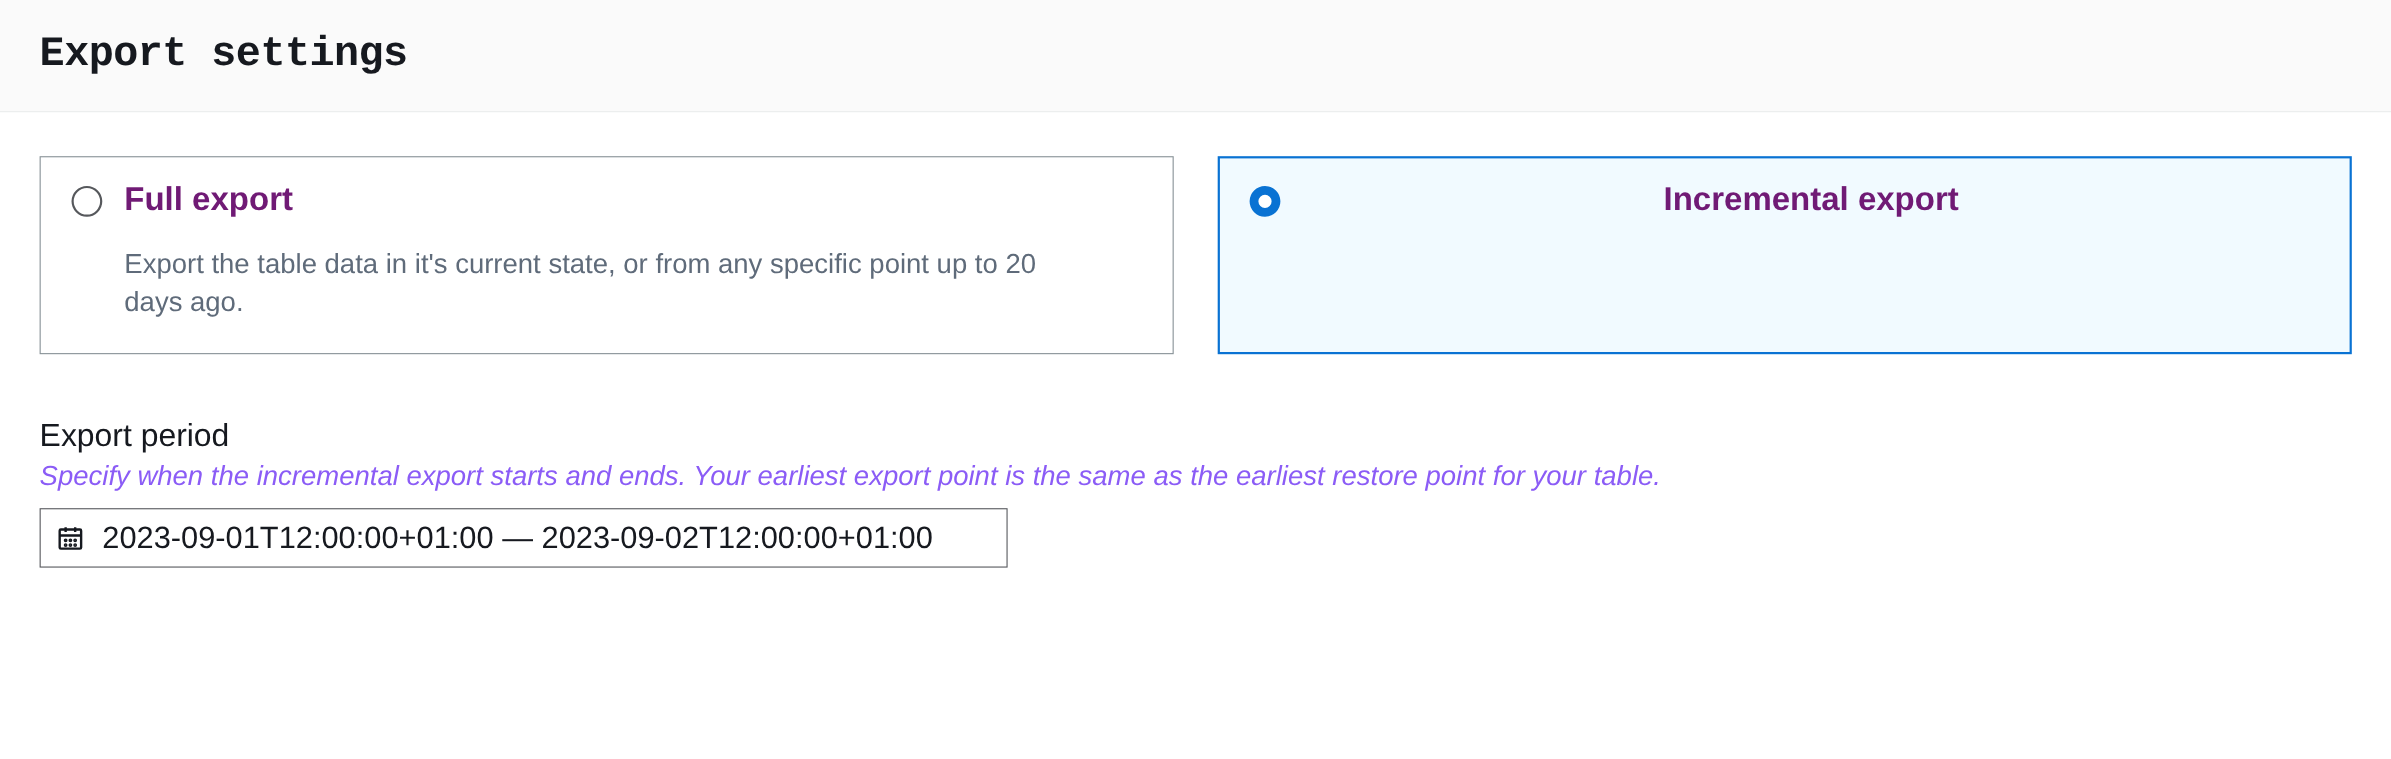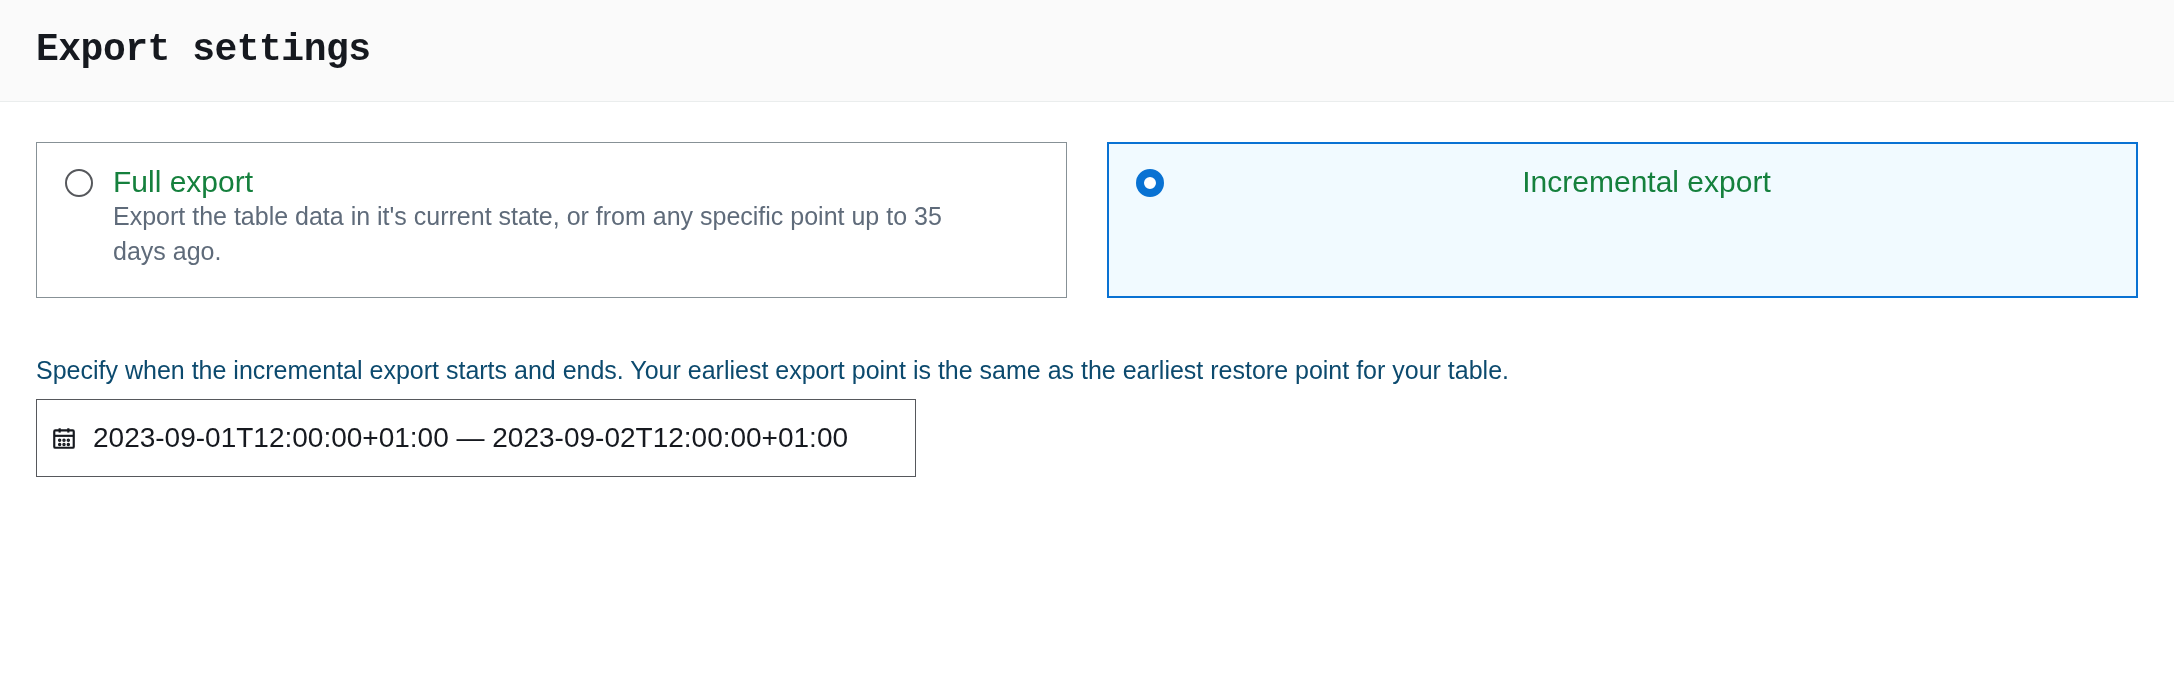--- a/index.html
+++ b/index.html
@@ -49,55 +49,56 @@
     position: relative;
     background: #ffffff;
   }
   .option-card.selected .radio {
     border: 8px solid #0972d3;
     background: #ffffff;
   }
   .option-text { flex: 1; }
   .option-title {
     font-size: 30px;
-    font-weight: 400;
-    margin-bottom: 0;
-    color: #15803d;
+    font-weight: 700;
+    margin-bottom: 24px;
+    color: #701a75;
   }
   .option-desc {
     font-size: 25px;
     line-height: 1.4;
     color: #5f6b7a;
     max-width: 95%;
   }
   .section {
     margin-top: 58px;
   }
   .section-label {
     font-size: 29px;
     font-weight: 400;
     color: #16191f;
     margin-bottom: 6px;
   }
   .section-desc {
     font-size: 25px;
-    color: #0c4a6e;
+    color: #8b5cf6;
     margin-bottom: 14px;
+    font-style: italic;
   }
   .range-input {
     display: inline-flex;
     align-items: center;
     gap: 14px;
     border: 1px solid #56585c;
     padding: 10px 18px 10px 14px;
     font-size: 28px;
     color: #16191f;
     background: #ffffff;
     min-width: 880px;
-    height: 78px;
+    height: 54px;
   }
   .range-input .cal-icon {
     flex: 0 0 28px;
     display: inline-flex;
   }
   .range-input svg { width: 26px; height: 26px; stroke: #16191f; }
 </style>
 </head>
 <body>
 
@@ -106,34 +107,35 @@
 </div>
 
 <div class="content">
 
   <div class="options-row">
 
     <div class="option-card">
       <div class="radio"></div>
       <div class="option-text">
         <div class="option-title">Full export</div>
-        <div class="option-desc">Export the table data in it's current state, or from any specific point up to 35 days ago.</div>
+        <div class="option-desc">Export the table data in it's current state, or from any specific point up to 20 days ago.</div>
       </div>
     </div>
 
     <div class="option-card selected">
       <div class="radio"></div>
       <div class="option-text">
         <div class="option-title">Incremental export</div>
       </div>
     </div>
 
   </div>
 
   <div class="section">
+    <div class="section-label">Export period</div>
     <div class="section-desc">Specify when the incremental export starts and ends. Your earliest export point is the same as the earliest restore point for your table.</div>
     <div class="range-input">
       <span class="cal-icon">
         <svg viewBox="0 0 24 24" fill="none" stroke-width="2">
           <rect x="3" y="5" width="18" height="16" rx="1"></rect>
           <line x1="3" y1="10" x2="21" y2="10"></line>
           <line x1="8" y1="3" x2="8" y2="7"></line>
           <line x1="16" y1="3" x2="16" y2="7"></line>
           <circle cx="8" cy="14" r="0.6" fill="#16191f"></circle>
           <circle cx="12" cy="14" r="0.6" fill="#16191f"></circle>

